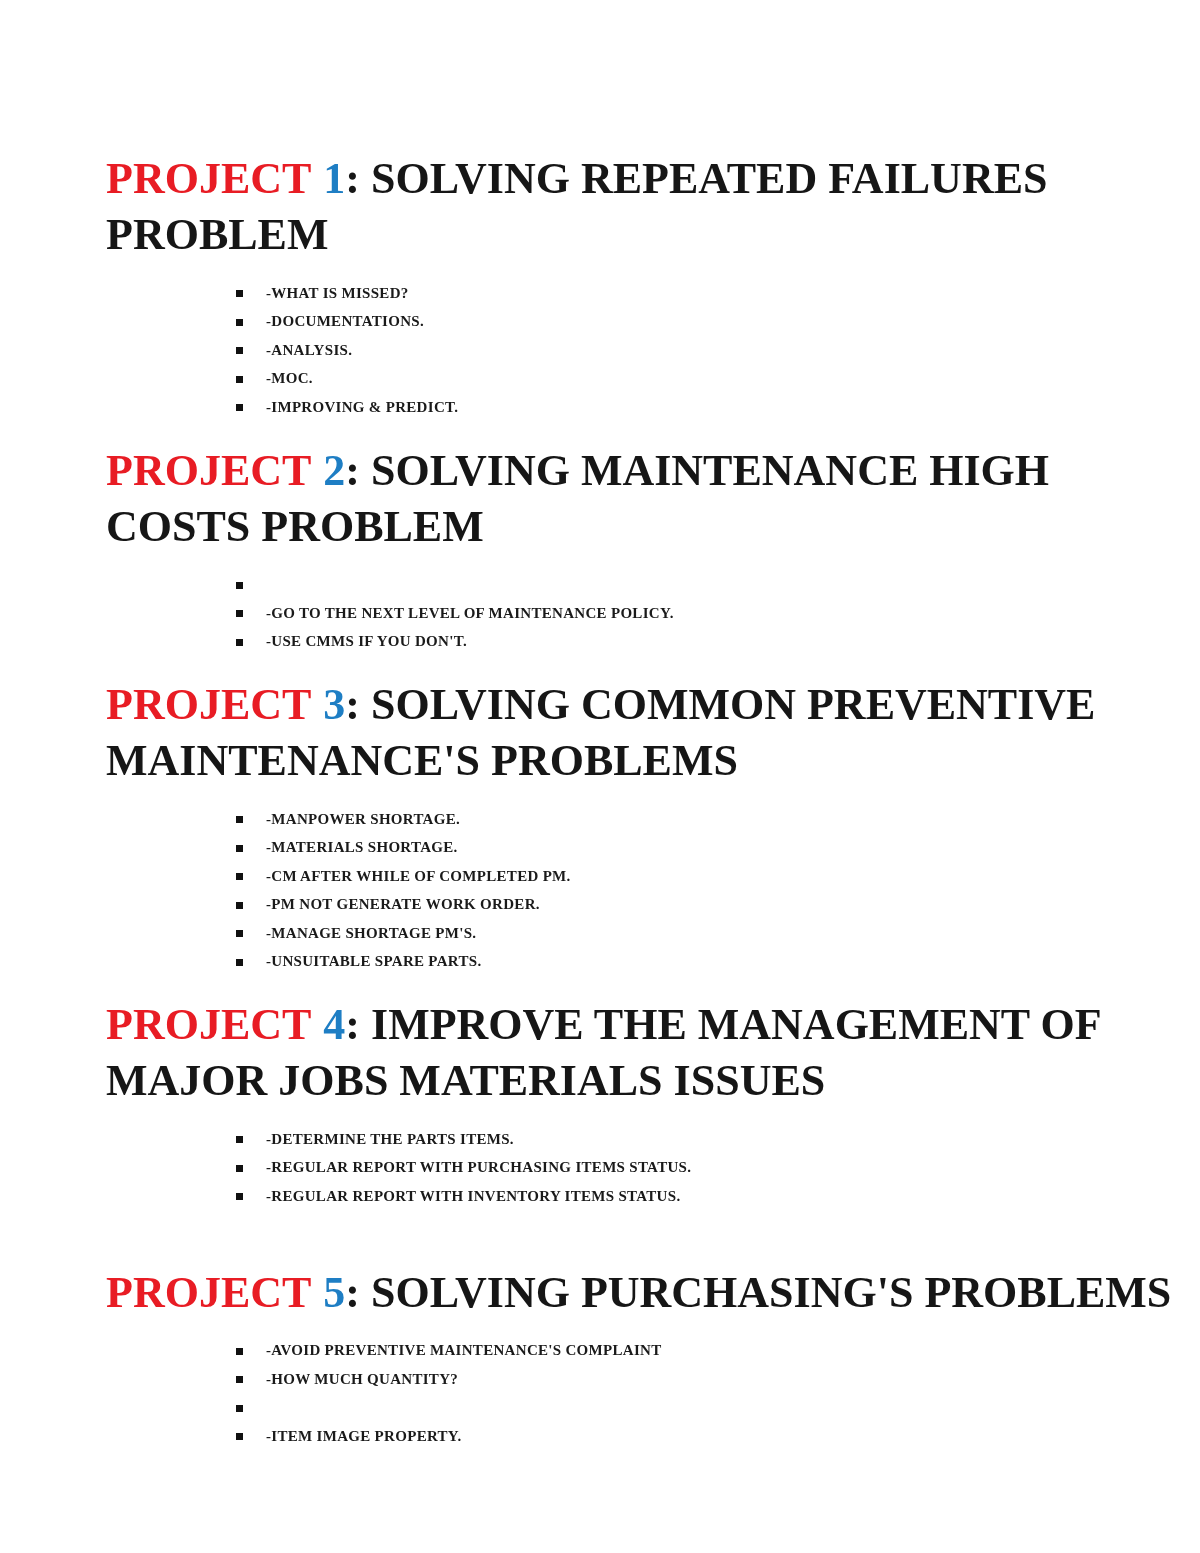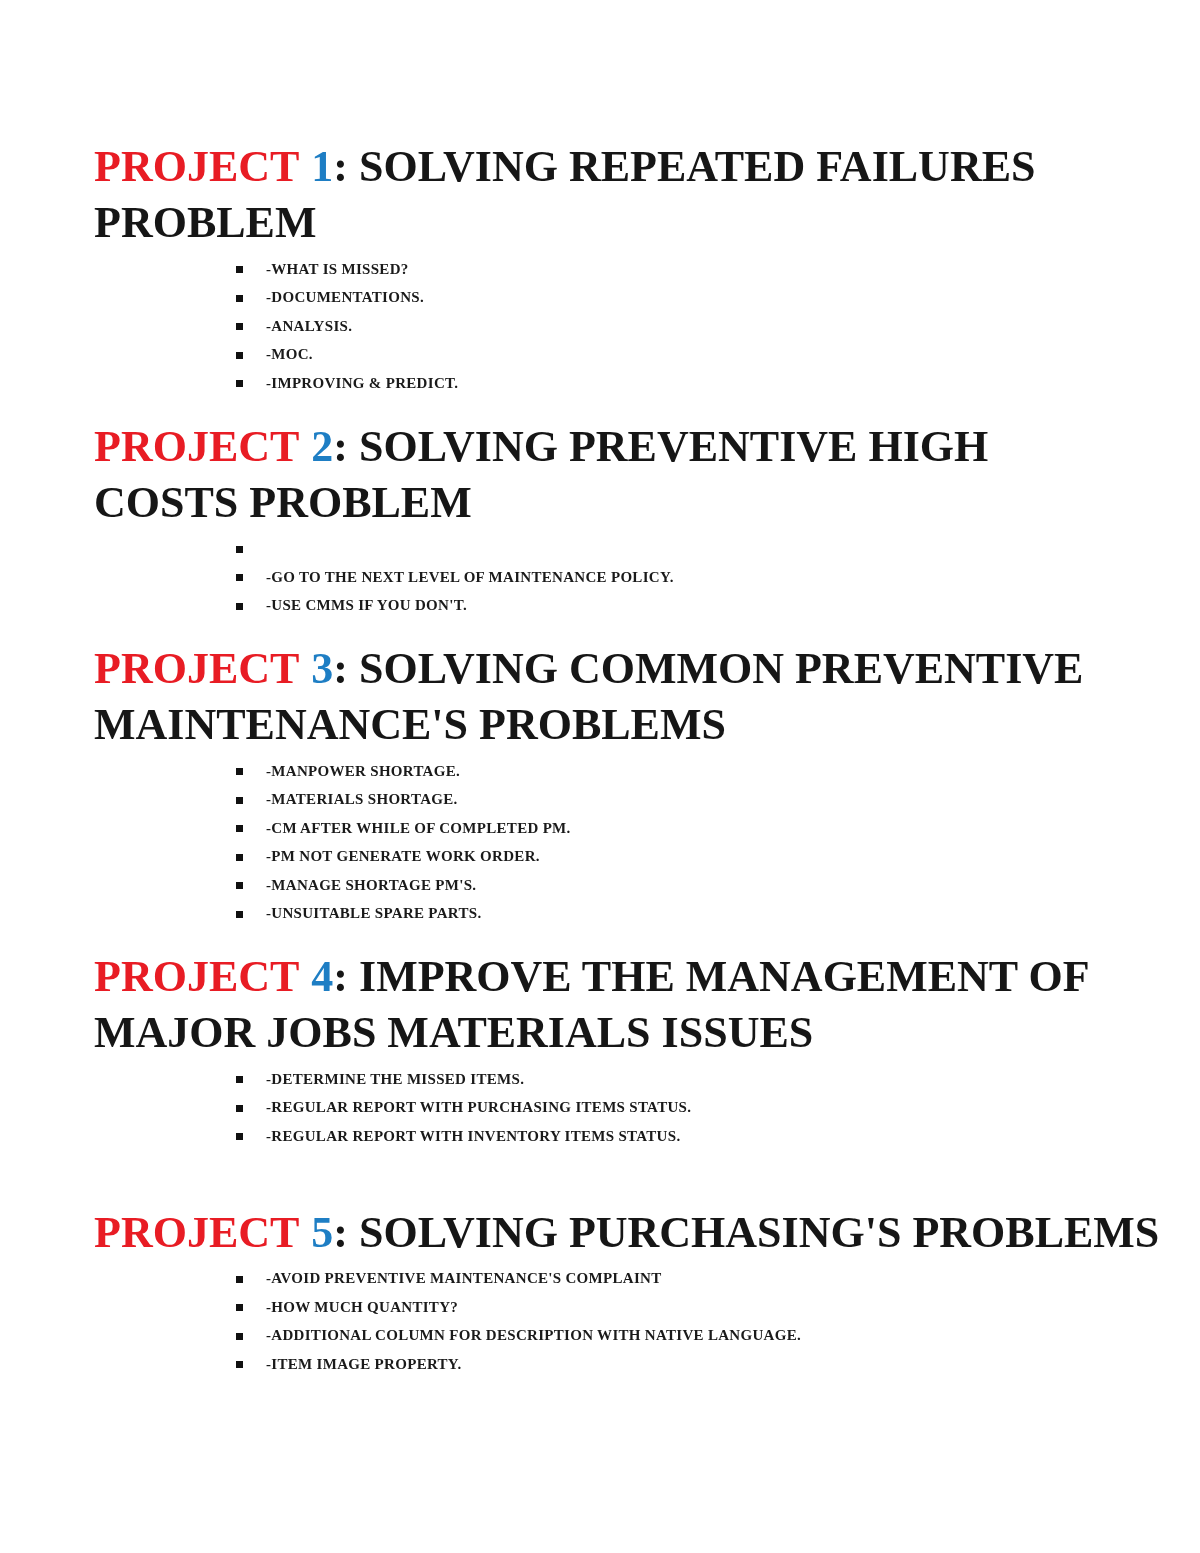--- a/index.html
+++ b/index.html
@@ -10,21 +10,21 @@
     background: #ffffff;
     box-sizing: border-box;
     padding: 135px 30px 0 90px;
     overflow: hidden;
     font-family: "Liberation Serif", "DejaVu Serif", serif;
   }
   .project-section { margin: 0 0 21px 0; }
   .project-section.extra-gap { margin-top: 54px; }
 
   .section-heading {
-    margin: 4px;
+    margin: 16px;
     font-size: 44px;
     line-height: 56px;
     font-weight: bold;
     color: #161616;
   }
   .h-line { white-space: nowrap; }
   .h-line:empty { display: none; }
   .project-label { color: #e81c24; }
   .project-number { color: #1e7ec4; margin-left: 12px; }
   .title-rest { color: #161616; }
@@ -85,21 +85,21 @@
         </li>
       <li>
           <span class="sq"></span>
           <span class="li-text">-IMPROVING &amp; PREDICT.</span>
         </li>
     </ul>
   </section>
 
   <section class="project-section">
     <h2 class="section-heading">
-      <div class="h-line"><span class="project-label">PROJECT</span><span class="project-number">2</span><span class="title-rest">: SOLVING PREVENTIVE HIGH</span></div>
+      <div class="h-line"><span class="project-label">PROJECT</span><span class="project-number">2</span><span class="title-rest">: SOLVING MAINTENANCE HIGH</span></div>
       <div class="h-line">COSTS PROBLEM</div>
     </h2>
     <ul class="bullets">
       <li>
           <span class="sq"></span>
         </li>
       <li>
           <span class="sq"></span>
           <span class="li-text">-GO TO THE NEXT LEVEL OF MAINTENANCE POLICY.</span>
         </li>
@@ -144,21 +144,21 @@
   </section>
 
   <section class="project-section">
     <h2 class="section-heading">
       <div class="h-line"><span class="project-label">PROJECT</span><span class="project-number">4</span><span class="title-rest">: IMPROVE THE MANAGEMENT OF</span></div>
       <div class="h-line">MAJOR JOBS MATERIALS ISSUES</div>
     </h2>
     <ul class="bullets">
       <li>
           <span class="sq"></span>
-          <span class="li-text">-DETERMINE THE MISSED ITEMS.</span>
+          <span class="li-text">-DETERMINE THE PARTS ITEMS.</span>
         </li>
       <li>
           <span class="sq"></span>
           <span class="li-text">-REGULAR REPORT WITH PURCHASING ITEMS STATUS.</span>
         </li>
       <li>
           <span class="sq"></span>
           <span class="li-text">-REGULAR REPORT WITH INVENTORY ITEMS STATUS.</span>
         </li>
     </ul>
@@ -173,21 +173,20 @@
       <li>
           <span class="sq"></span>
           <span class="li-text">-AVOID PREVENTIVE MAINTENANCE'S COMPLAINT</span>
         </li>
       <li>
           <span class="sq"></span>
           <span class="li-text">-HOW MUCH QUANTITY?</span>
         </li>
       <li>
           <span class="sq"></span>
-          <span class="li-text">-ADDITIONAL COLUMN FOR DESCRIPTION WITH NATIVE LANGUAGE.</span>
         </li>
       <li>
           <span class="sq"></span>
           <span class="li-text">-ITEM IMAGE PROPERTY.</span>
         </li>
     </ul>
   </section>
 
 </div>
 

